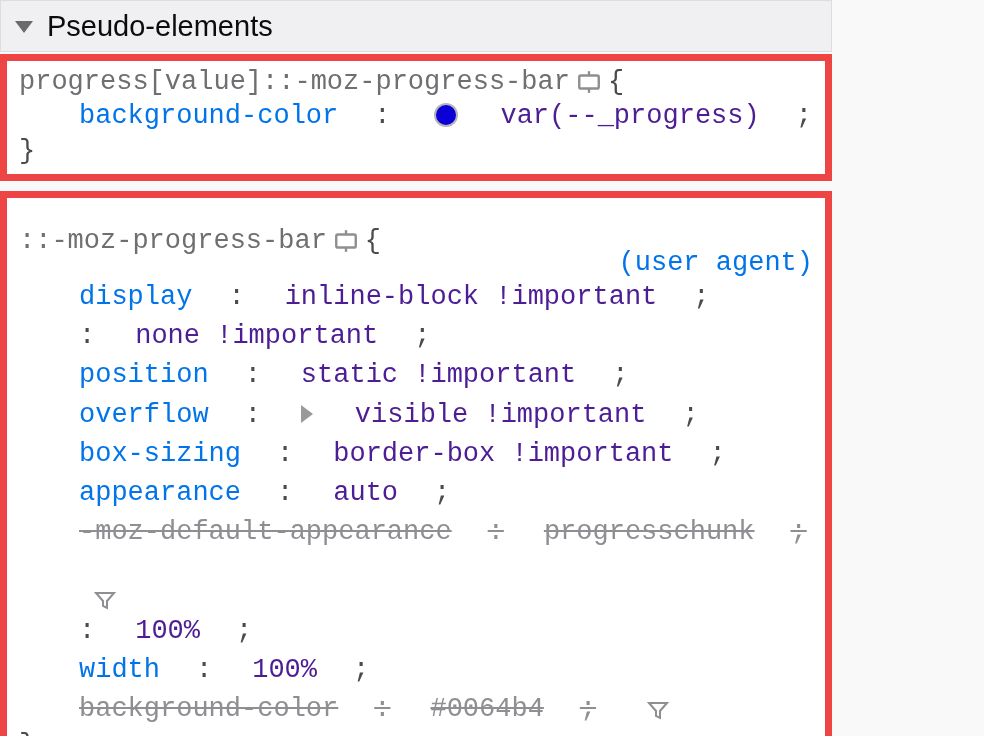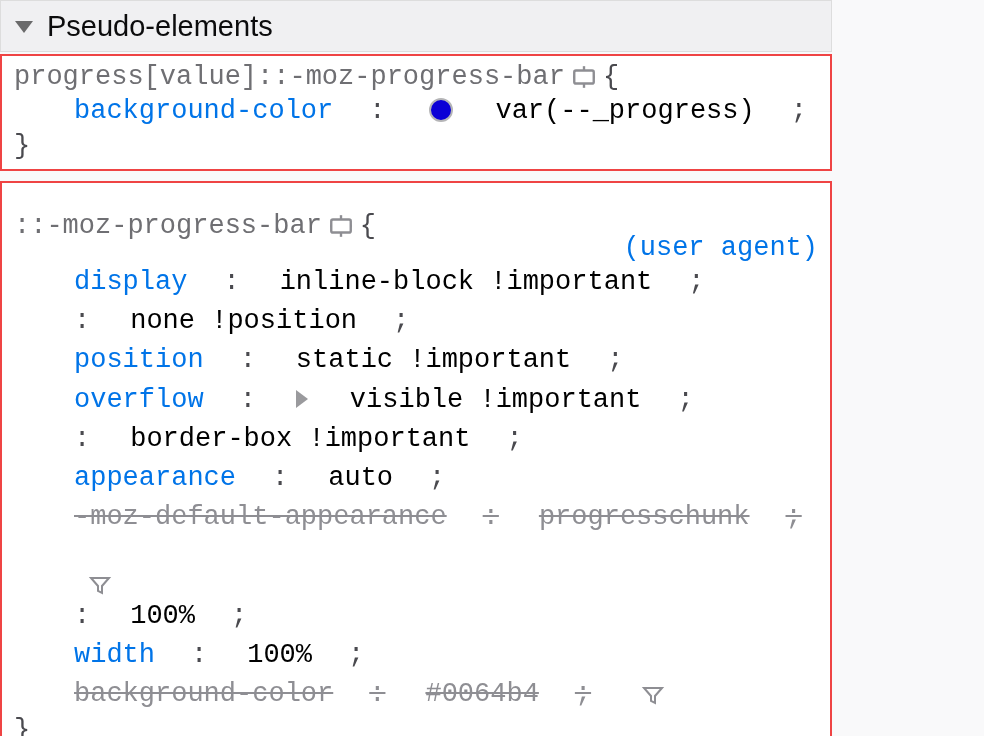--- a/index.html
+++ b/index.html
@@ -31,21 +31,21 @@
     margin-right: 14px;
     margin-top: 2px;
   }
   .section-title {
     font-size: 29px;
     font-weight: 400;
     color: #0c0c0d;
   }
   .rule {
     background: #fff;
-    border: 2px solid #ef4444;
+    border: 7px solid #ef4444;
     margin-top: 2px;
     padding: 6px 12px 8px 12px;
     position: relative;
   }
   .selector-line {
     display: flex;
     align-items: center;
     flex-wrap: wrap;
   }
   .selector { color: #6f6f73; }
@@ -65,21 +65,21 @@
   }
   .decl {
     display: flex;
     align-items: center;
     flex-wrap: wrap;
     line-height: 1.45;
     gap: 36px;
   }
   .prop { color: #0074e8; }
   .colon { color: #4a4a4f; margin-right: 4px; }
-  .val { color: #000000; }
+  .val { color: #4c1d95; }
   .semi { color: #4a4a4f; }
   .overridden { color: #8e8e93; text-decoration: line-through; }
   .overridden .prop, .overridden .val, .overridden .colon, .overridden .semi {
     color: #8e8e93;
   }
   .swatch {
     display: inline-block;
     width: 24px; height: 24px;
     border-radius: 50%;
     border: 2px solid #b5b5b7;
@@ -161,37 +161,38 @@
     <div class="decl-block" id="decl-block-1">
 
     <div class="decl">
           <span class="prop">display</span>
           <span class="colon">: </span>
           <span class="val">inline-block !important</span>
           <span class="semi">;</span>
         </div>
         <div class="decl">
           <span class="colon">: </span>
-          <span class="val">none !position</span>
+          <span class="val">none !important</span>
           <span class="semi">;</span>
         </div>
         <div class="decl">
           <span class="prop">position</span>
           <span class="colon">: </span>
           <span class="val">static !important</span>
           <span class="semi">;</span>
         </div>
         <div class="decl">
           <span class="prop">overflow</span>
           <span class="colon">: </span>
           <span class="expander-tri"></span>
           <span class="val">visible !important</span>
           <span class="semi">;</span>
         </div>
         <div class="decl">
+          <span class="prop">box-sizing</span>
           <span class="colon">: </span>
           <span class="val">border-box !important</span>
           <span class="semi">;</span>
         </div>
         <div class="decl">
           <span class="prop">appearance</span>
           <span class="colon">: </span>
           <span class="val">auto</span>
           <span class="semi">;</span>
         </div>

